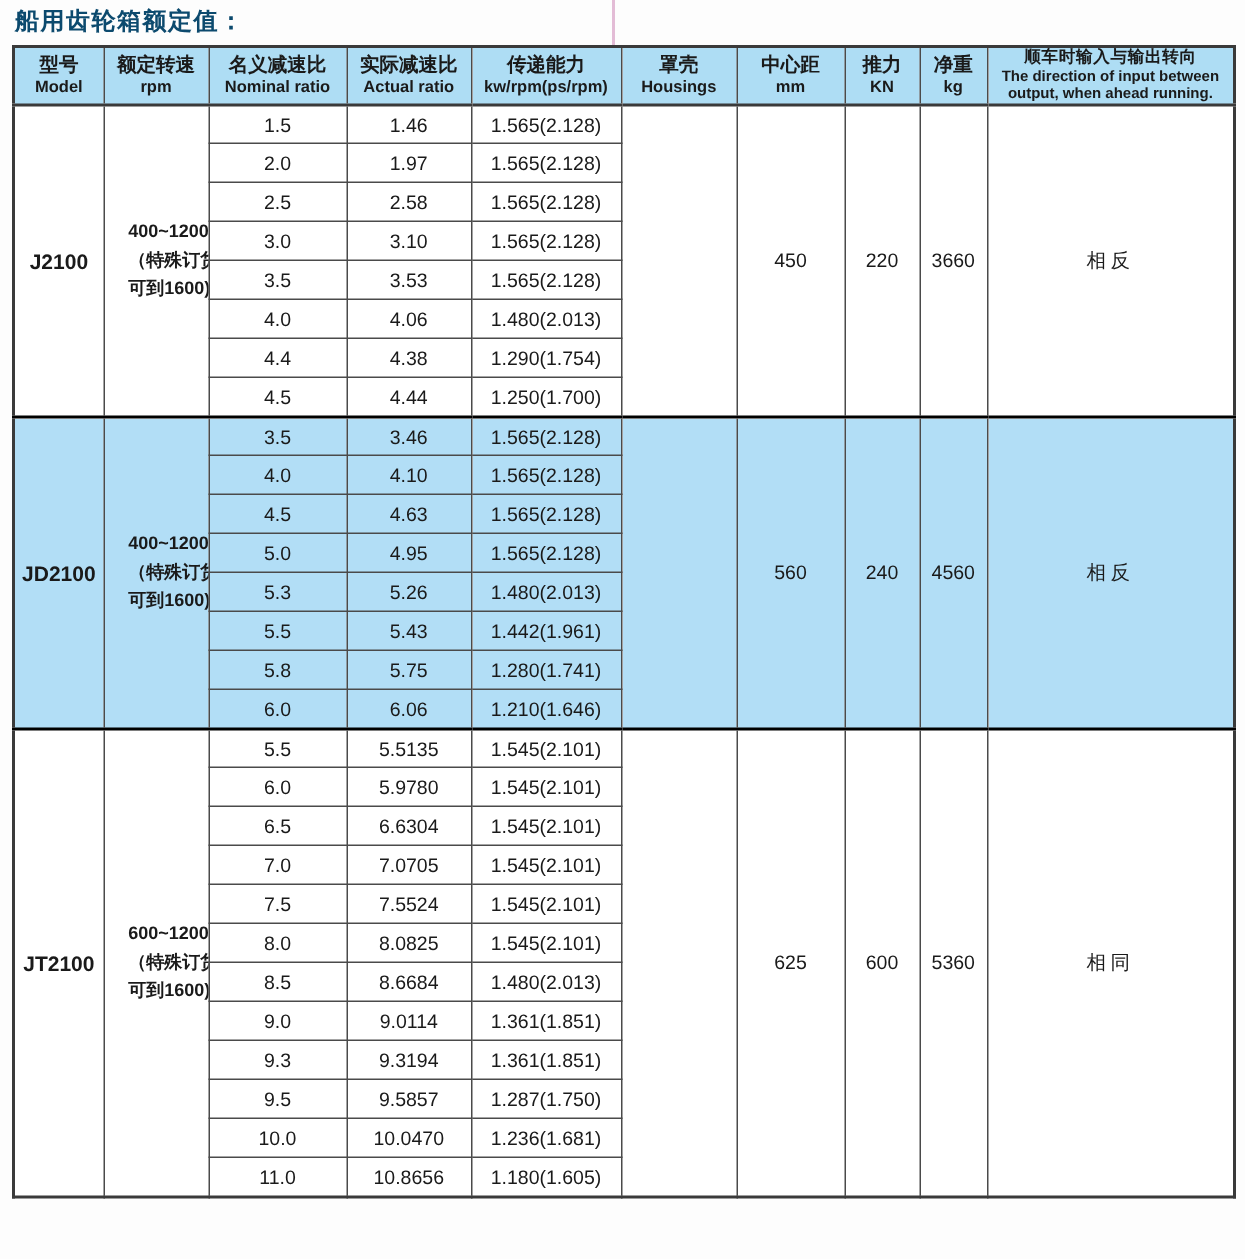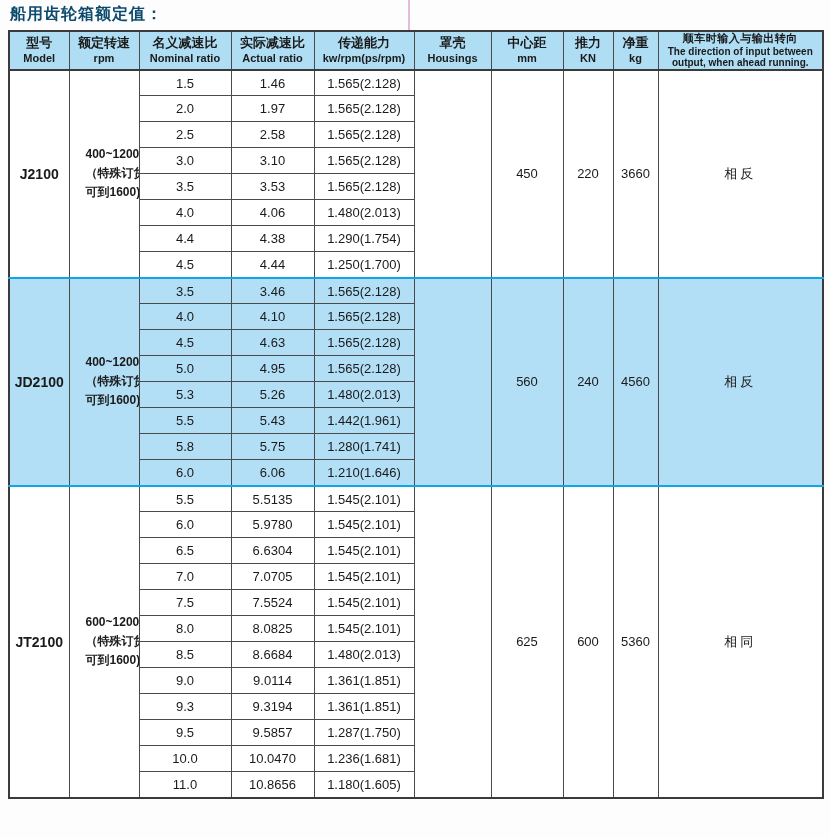--- a/index.html
+++ b/index.html
@@ -43,21 +43,21 @@
   thead th .zh { display: block; font-size: 13px; }
   thead th .en { display: block; font-size: 11px; }
   thead th.dir-col .zh { font-size: 11px; letter-spacing: 0.5px; }
   thead th.dir-col .en { font-size: 10px; font-weight: bold; line-height: 1.15; }
   tbody td { height: 26px; font-size: 13px; background: #ffffff; }
   tbody td.model-cell { font-weight: bold; font-size: 14px; margin-left: 12px; }
   tbody td.rpm-cell { font-weight: bold; font-size: 12px; line-height: 1.6; padding: 16px; }
   tbody td.rpm-cell .line { display: block; white-space: nowrap; }
   tbody td.num { font-size: 13px; }
   tbody td.dir-cell { font-size: 13px; letter-spacing: 3px; }
-  tbody tr.group-start td { border-top: 2px solid #0ea5e9; }
+  tbody tr.group-start td { border-top: 2px solid #000000; }
   tbody.highlight td { background: #b2def6; }
 </style>
 </head>
 <body>
 
 <h1 class="page-title">船用齿轮箱额定值：</h1>
 <div class="fold-line"></div>
 
 <table class="ratings">
   <colgroup>

